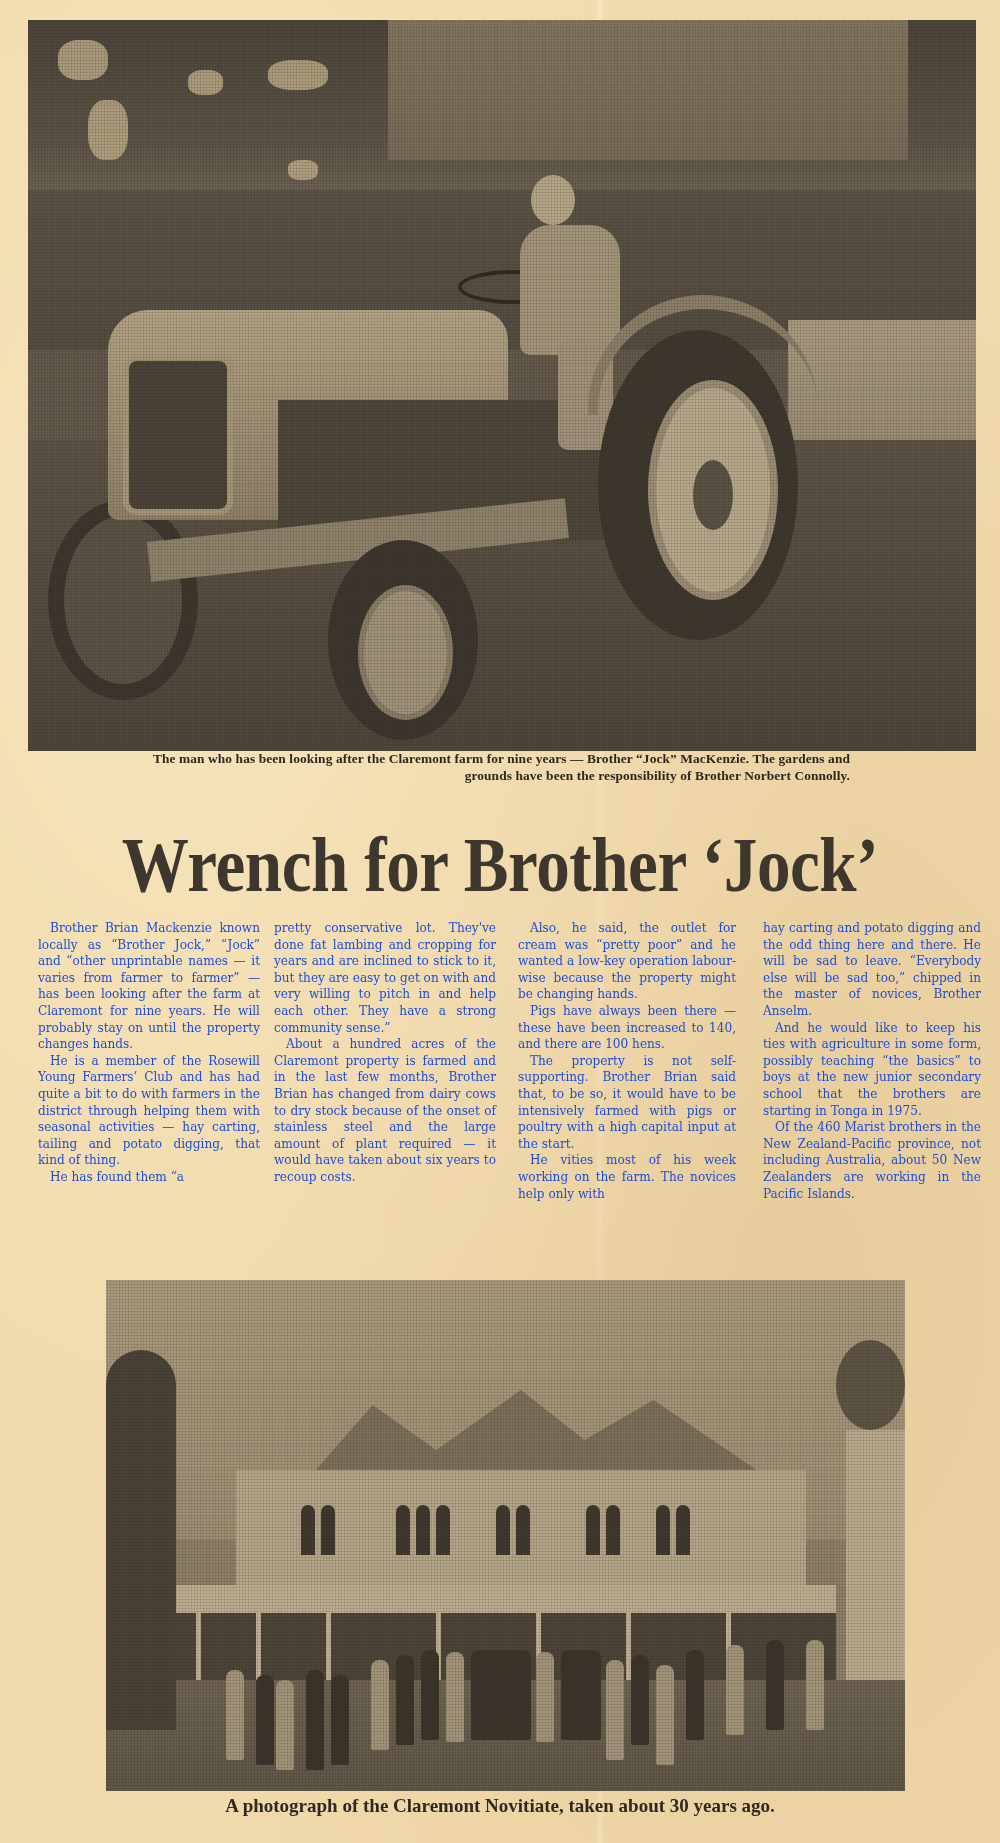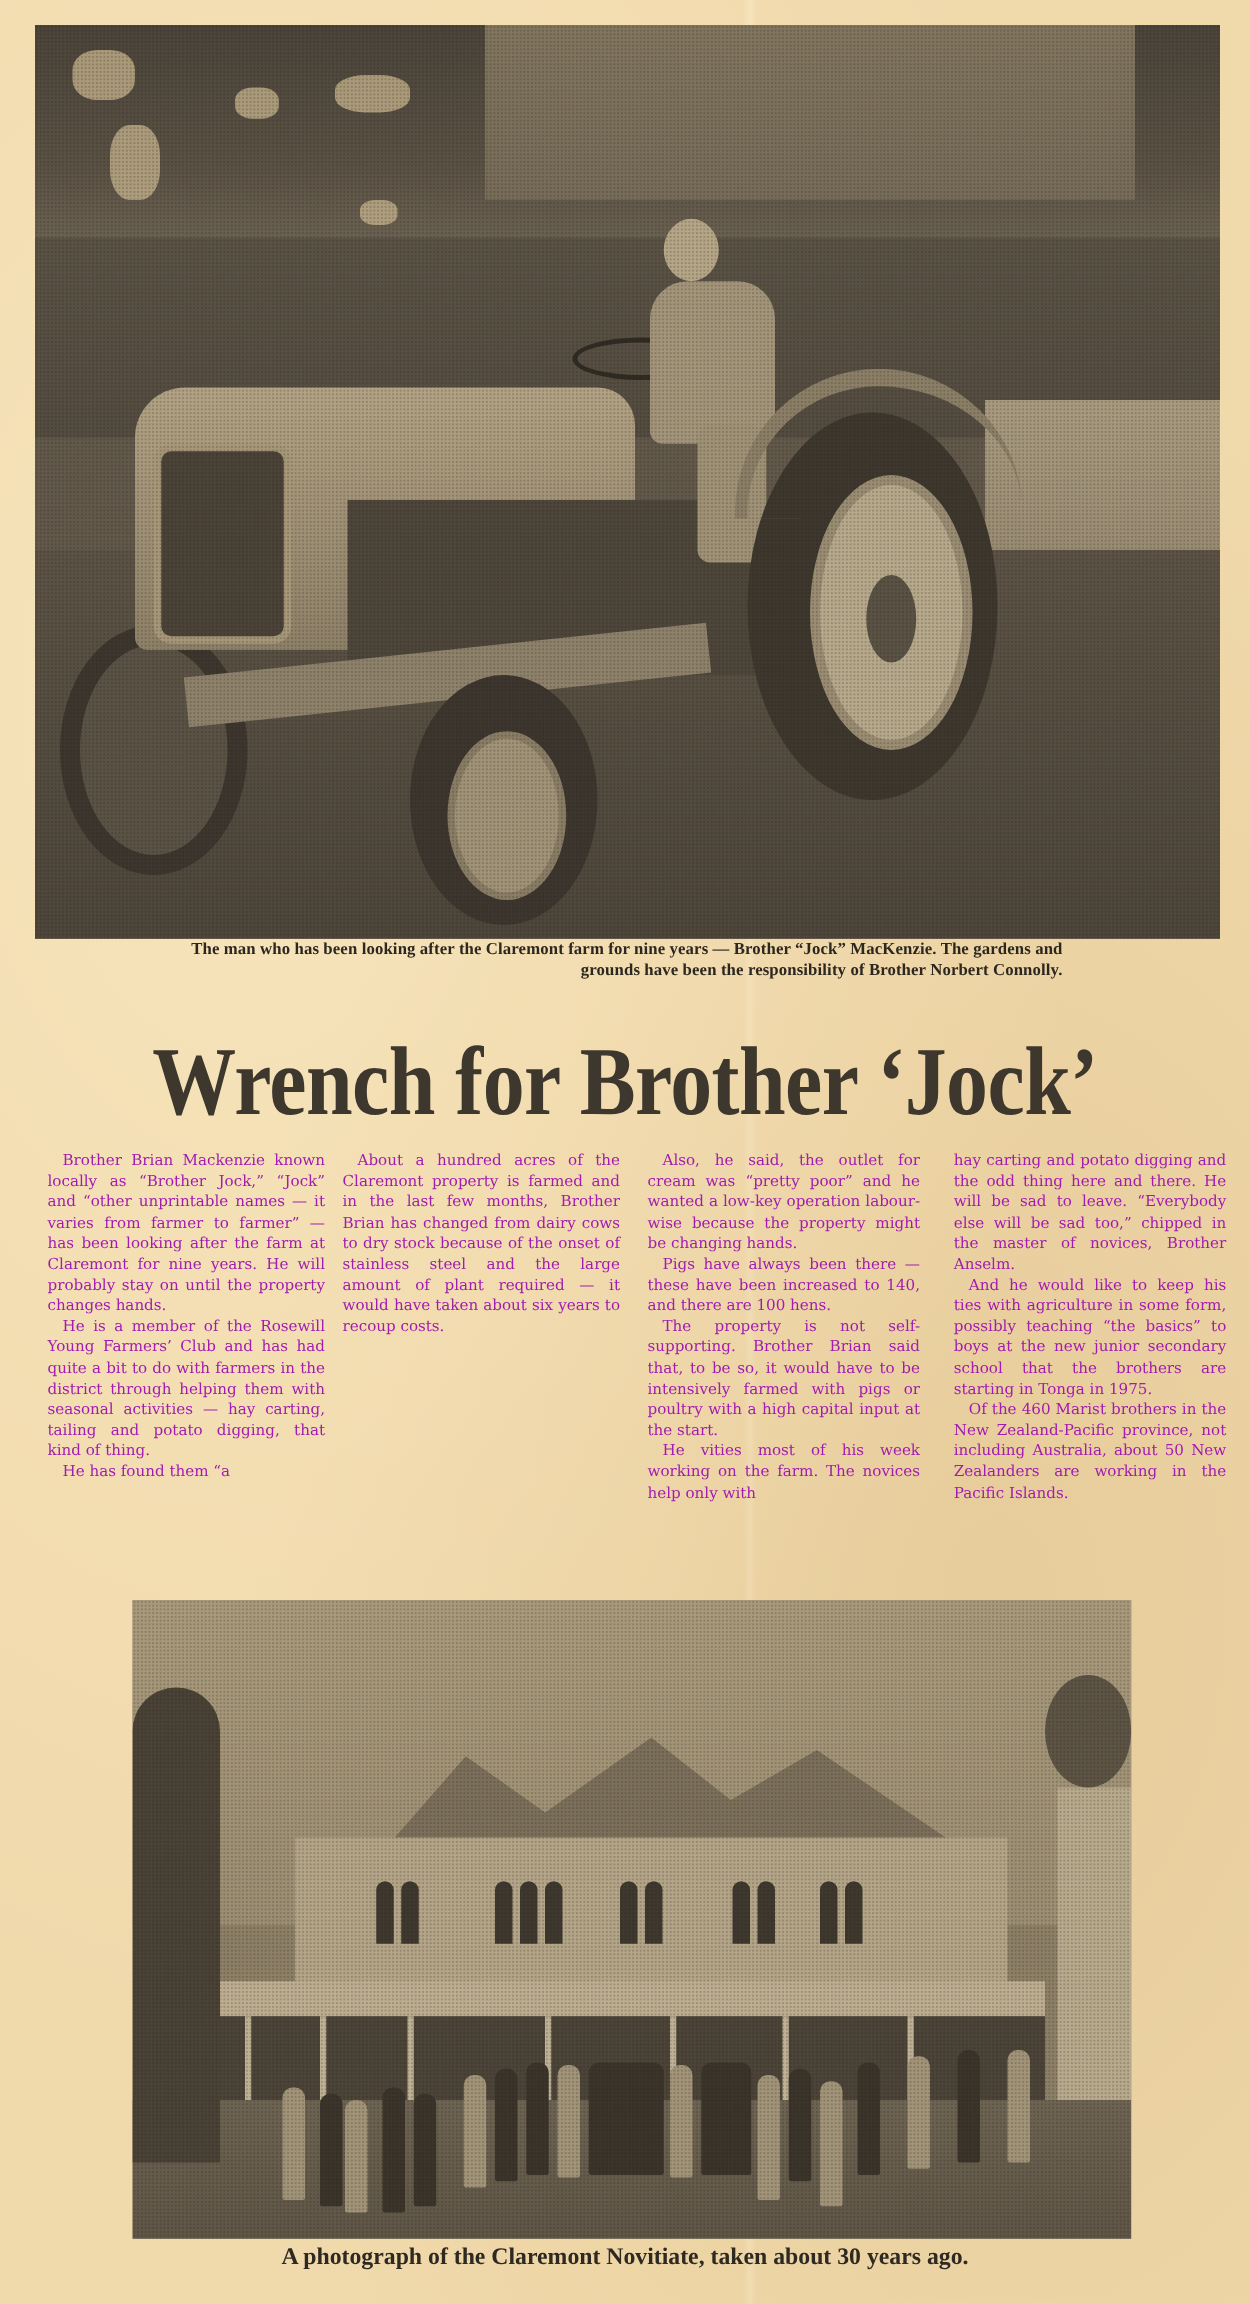--- a/index.html
+++ b/index.html
@@ -104,21 +104,21 @@
   .columns {
     position: absolute; top: 920px; left: 38px; width: 950px; height: 345px;
   }
   .col {
     position: absolute; top: 0;
     width: 222px;
     font-family: "DejaVu Serif", serif;
     font-size: 12.1px;
     line-height: 16.6px;
     text-align: justify;
-    color: #a21caf;
+    color: #1d4ed8;
     hyphens: manual;
   }
   .col p { text-indent: 12px; }
   .col p.cont { text-indent: 0; }
   .col1 { left: 0; }
   .col2 { left: 236px; }
   .col3 { left: 480px; width: 218px; }
   .col4 { left: 725px; width: 218px; }
 
   .caption-bottom {
@@ -166,20 +166,21 @@
 
 <h1 class="headline">Wrench for Brother ‘Jock’</h1>
 
 <div class="columns">
   <div class="col col1">
     <p>Brother Brian Mackenzie known locally as “Brother Jock,” “Jock” and “other unprintable names — it varies from farmer to farmer” — has been looking after the farm at Claremont for nine years. He will prob­ably stay on until the pro­perty changes hands.</p>
     <p>He is a member of the Rosewill Young Farmers’ Club and has had quite a bit to do with farmers in the district through helping them with seasonal acti­vities — hay carting, tailing and potato digging, that kind of thing.</p>
     <p>He has found them “a</p>
   </div>
   <div class="col col2">
+    <p class="cont">pretty conservative lot. They've done fat lambing and cropping for years and are inclined to stick to it, but they are easy to get on with and very willing to pitch in and help each other. They have a strong community sense.”</p>
     <p>About a hundred acres of the Claremont property is farmed and in the last few months, Brother Brian has changed from dairy cows to dry stock because of the onset of stainless steel and the large amount of plant required — it would have taken about six years to re­coup costs.</p>
   </div>
   <div class="col col3">
     <p>Also, he said, the outlet for cream was “pretty poor” and he wanted a low-key operation labour-wise because the property might be changing hands.</p>
     <p>Pigs have always been there — these have been in­creased to 140, and there are 100 hens.</p>
     <p>The property is not self-supporting. Brother Brian said that, to be so, it would have to be intensively farm­ed with pigs or poultry with a high capital input at the start.</p>
     <p>He vities most of his week working on the farm. The novices help only with</p>
   </div>
   <div class="col col4">
     <p class="cont">hay carting and potato dig­ging and the odd thing here and there. He will be sad to leave. “Everybody else will be sad too,” chipped in the master of novices, Brother Anselm.</p>

